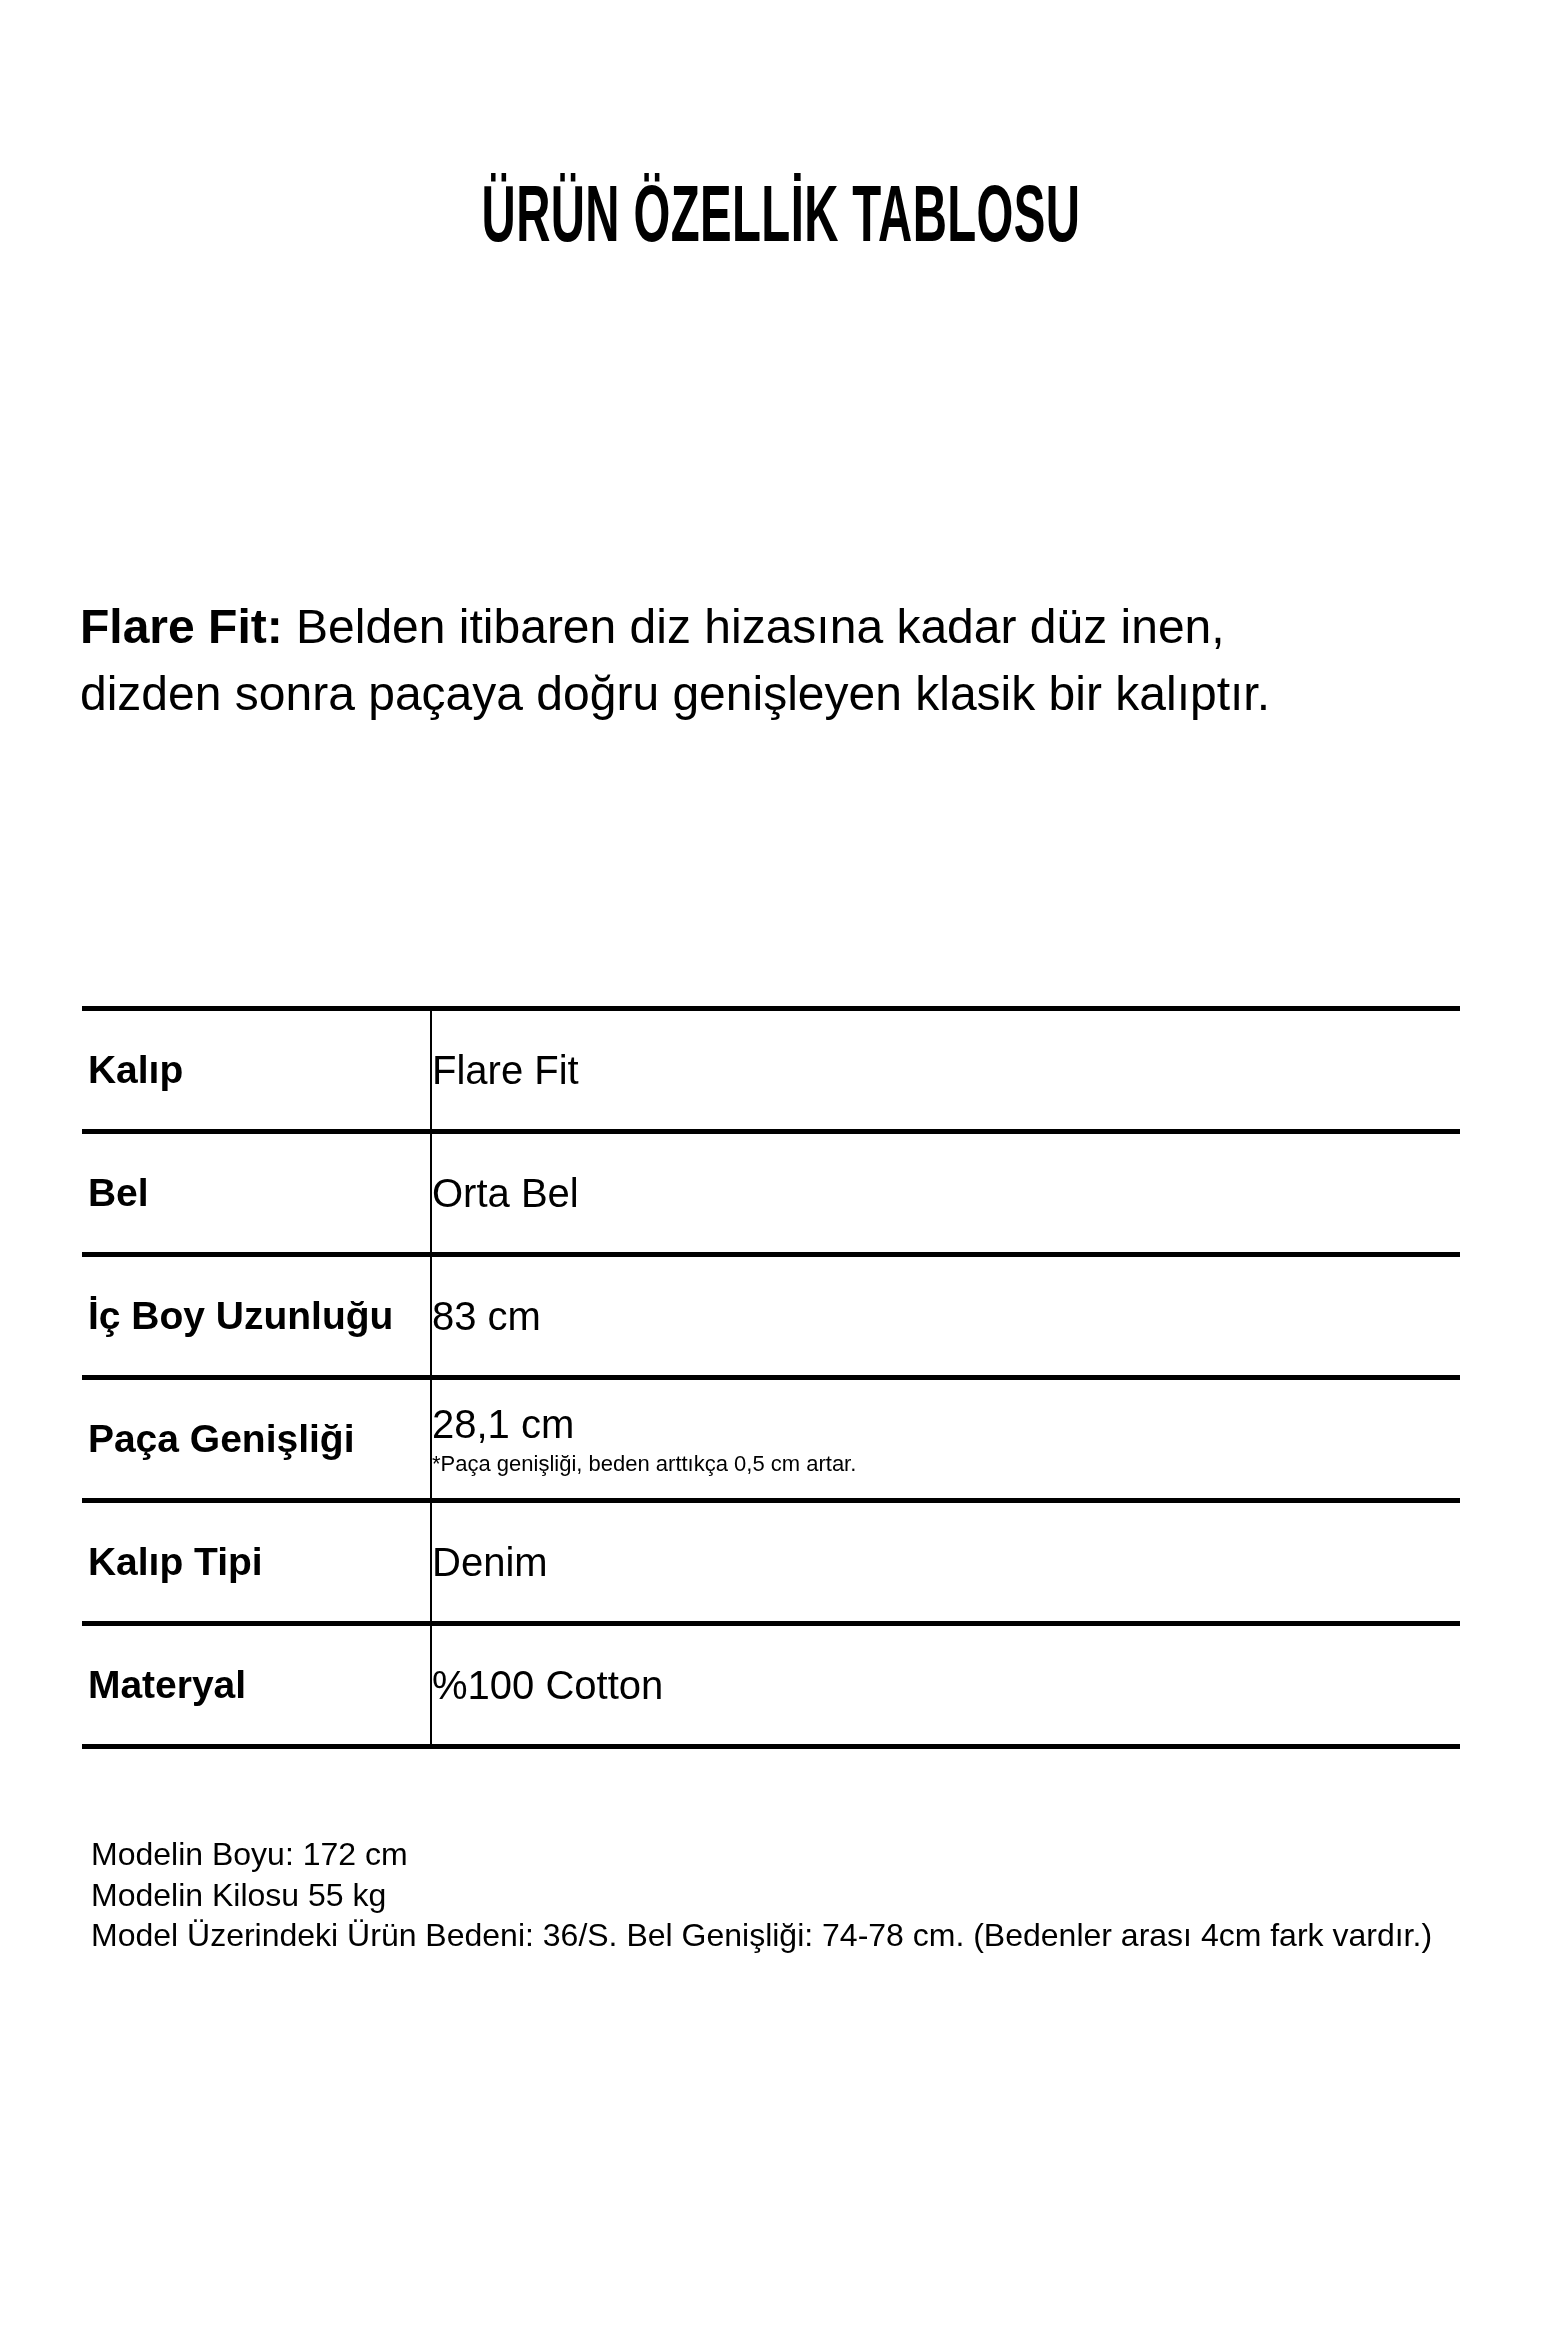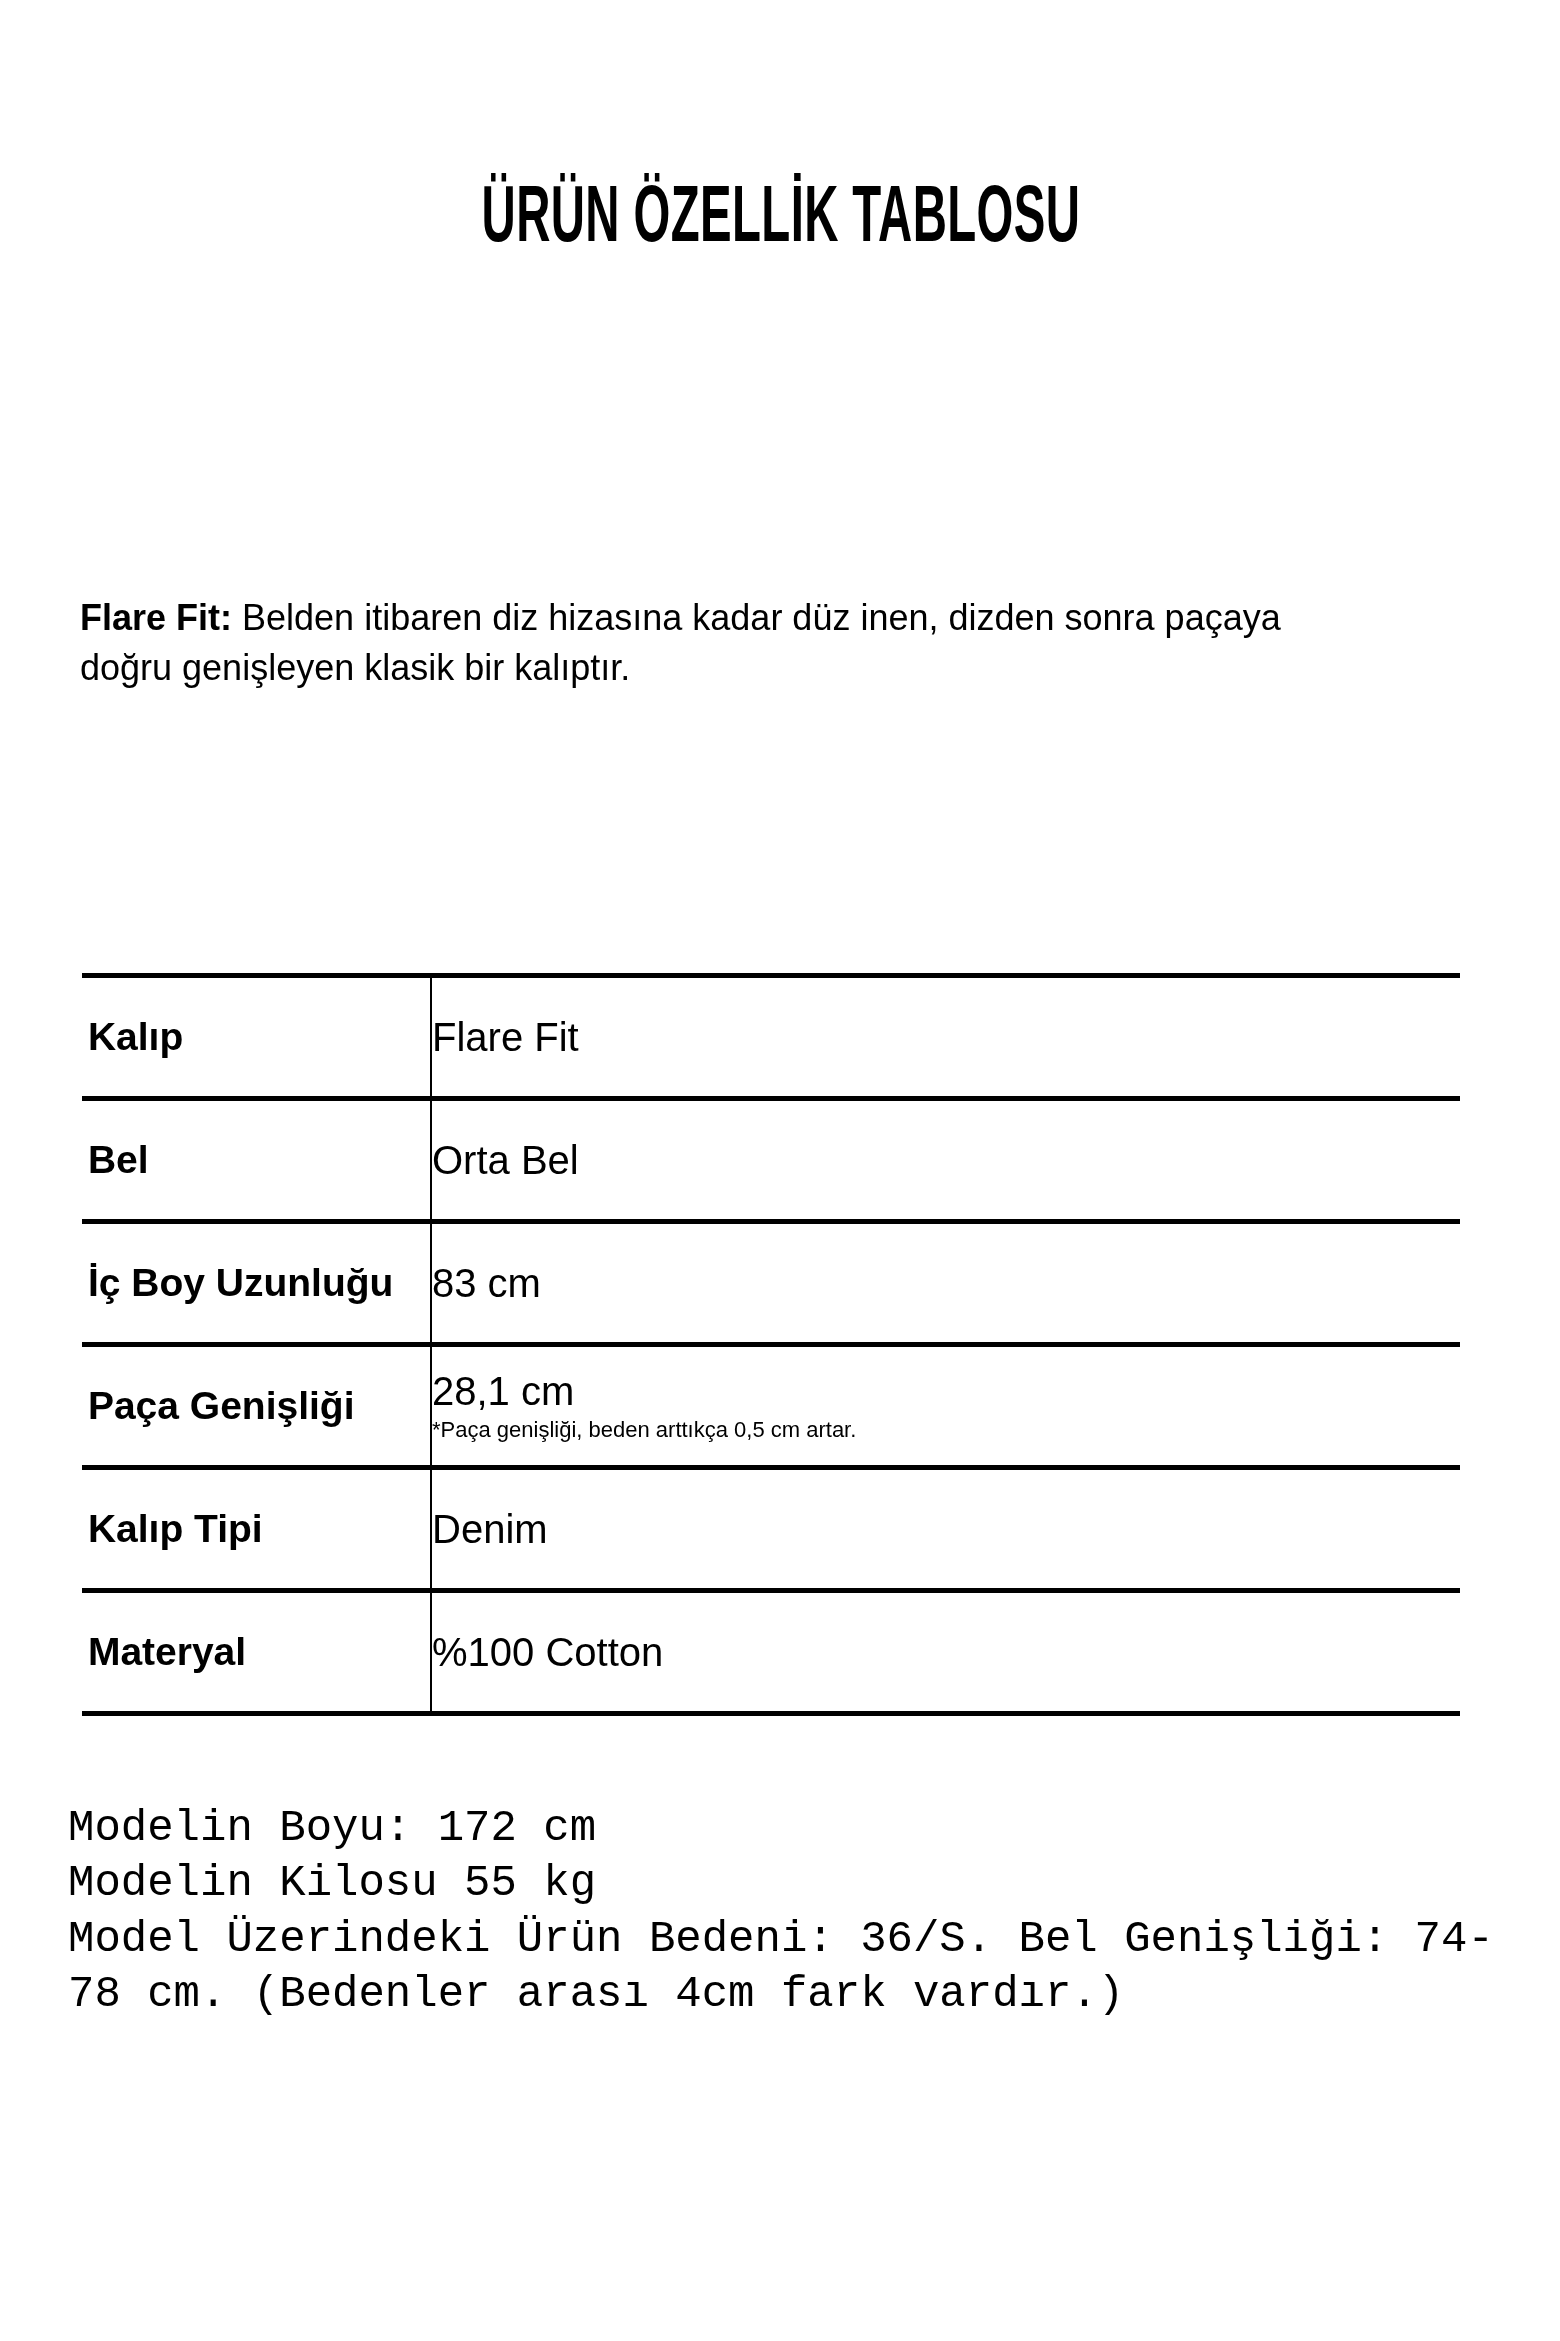--- a/index.html
+++ b/index.html
@@ -29,21 +29,21 @@
     font-size: 79px;
     font-weight: 700;
     letter-spacing: 0.6px;
     transform: scaleX(0.60);
     transform-origin: center;
   }
   
   .intro {
     margin: 340px 0 0 80px;
     width: 1259px;
-    font-size: 36px;
+    font-size: 48px;
     line-height: 1.4;
     letter-spacing: 0;
   }
   .intro strong { font-weight: 700; }
   
   .spec-table {
     margin-left: 82px;
     margin-top: 279px;
     width: 1378px;
     border-top: 5.3px solid #000;
@@ -80,26 +80,25 @@
   }
   .value-main { line-height: 1.1; }
   .value-note {
     font-size: 22px;
     line-height: 1.15;
     margin-top: 4.7px;
   }
   .value-note:empty { display: none; }
   
   .model-info {
-    margin-left: 68px;
+    margin-left: 91px;
     margin-top: 85px;
     width: 1429px;
-    font-size: 44px;
+    font-size: 32px;
     line-height: 1.26;
-    font-family: Liberation Mono, monospace;
   }
   .model-info-line { margin: 0; }
 </style>
 </head>
 <body>
 
 <div class="page">
 
   <h1 class="title"><span class="title-inner">ÜRÜN ÖZELLİK TABLOSU</span></h1>
 

